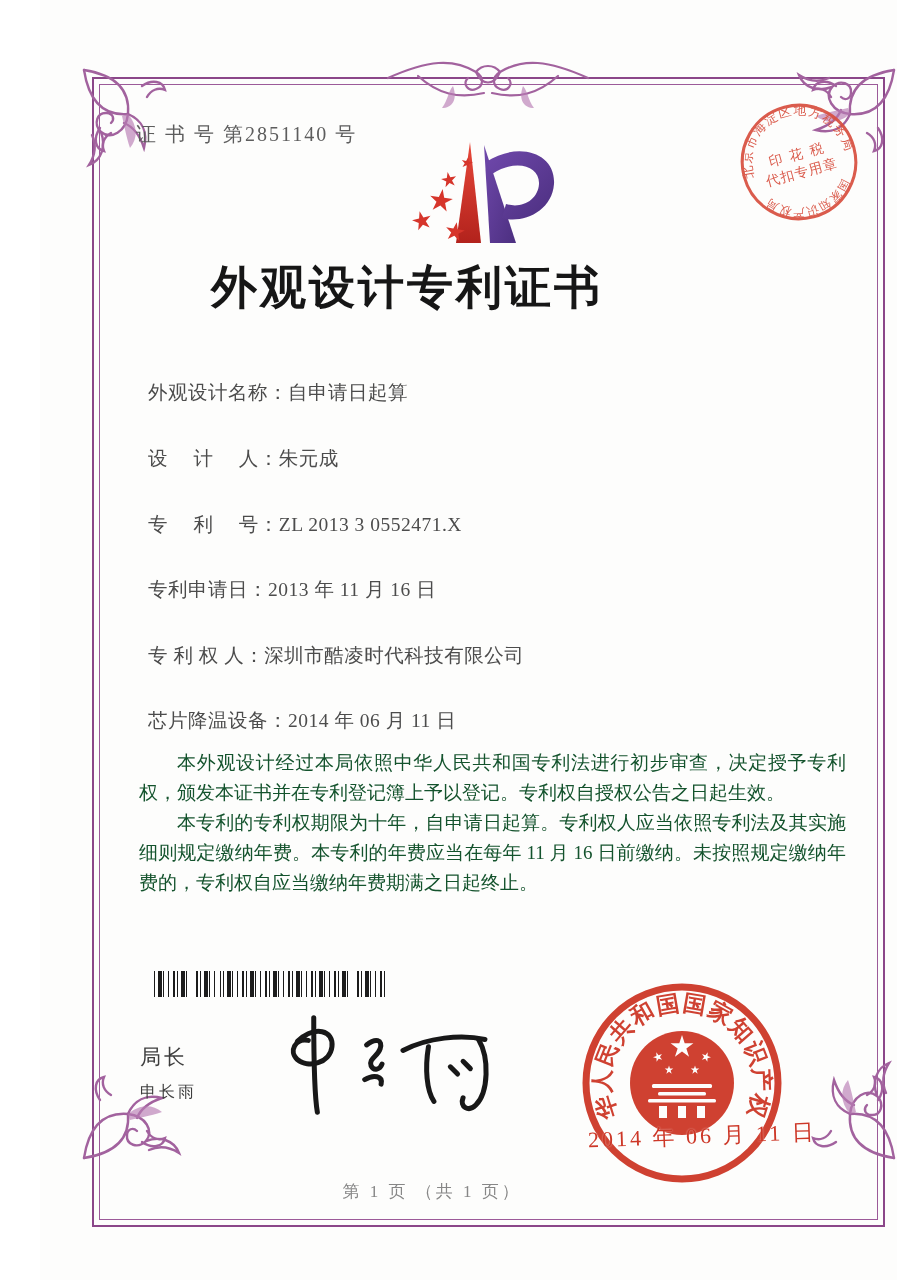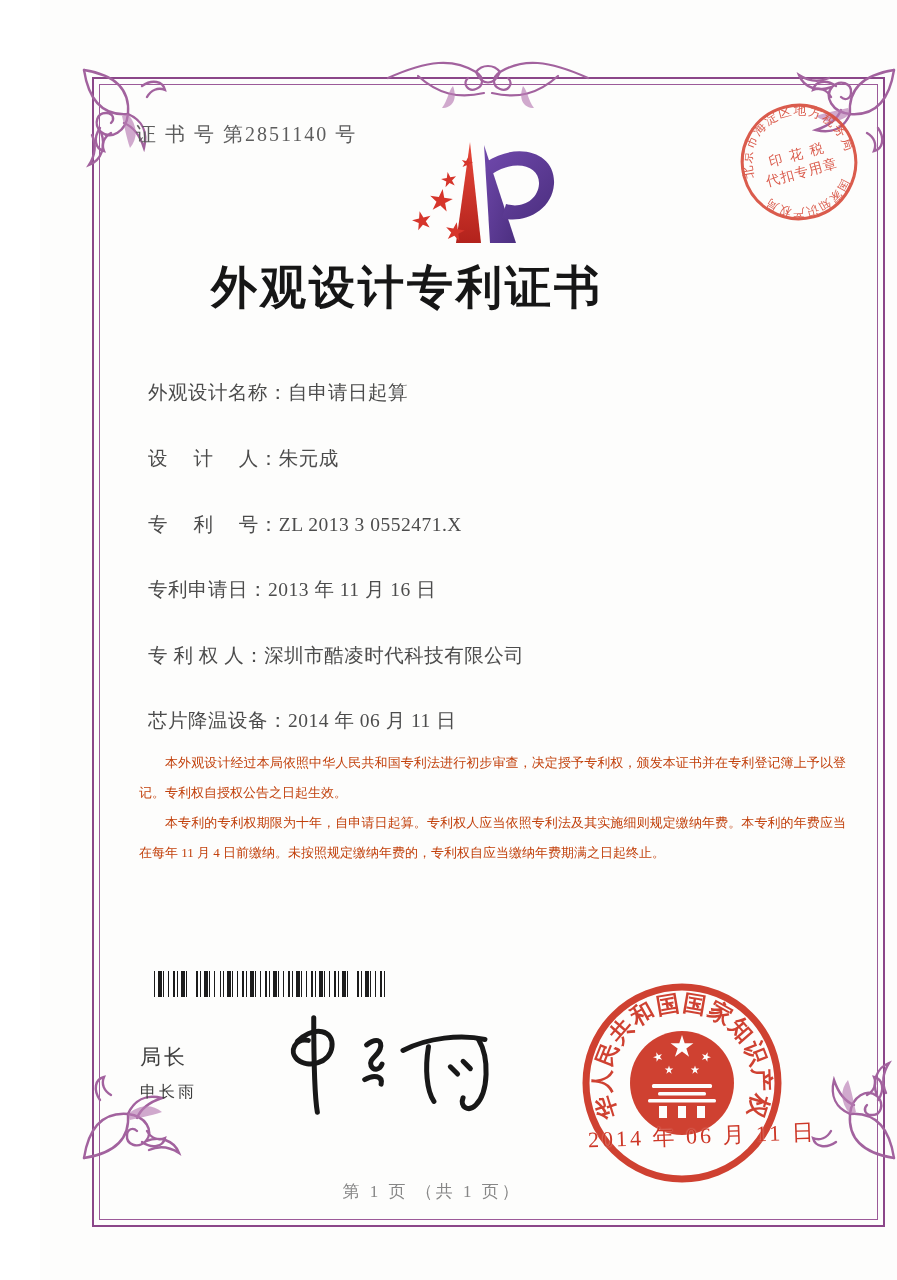--- a/index.html
+++ b/index.html
@@ -35,22 +35,22 @@
                color:#cd3727; letter-spacing:3px; transform:rotate(-2deg);
                text-shadow:0 0 2px rgba(255,255,255,.6); white-space:nowrap; }
 
   
   .field { position:absolute; left:108px; font-size:19.5px; color:#4c4c4c;
            letter-spacing:.5px; white-space:nowrap; }
   .f0 { top:379px; } .f1 { top:445px; } .f2 { top:511px; }
   .f3 { top:576px; } .f4 { top:642px; } .f5 { top:707px; }
 
   
-  .body-text { position:absolute; left:99px; top:748px; width:707px; font-size:13px;
-               line-height:30px; color:#c2410c; text-align:justify; }
+  .body-text { position:absolute; left:99px; top:748px; width:707px; font-size:19px;
+               line-height:30px; color:#14532d; text-align:justify; }
   .body-text p { text-indent:2em; margin:0; }
 
   
   .barcode { position:absolute; left:110px; top:971px; width:236px; height:26px;
     background:
       repeating-linear-gradient(90deg,#fff 0 3px,transparent 3px 41px,#fff 41px 43px,transparent 43px 67px),
       repeating-linear-gradient(90deg,#1d1d1d 0 2px,#fff 2px 4px,#1d1d1d 4px 5px,#fff 5px 8px,
         #1d1d1d 8px 12px,#fff 12px 13px,#1d1d1d 13px 14px,#fff 14px 18px,#1d1d1d 18px 19px,#fff 19px 23px);
   }
 
@@ -173,21 +173,21 @@
 
   <div class="field f0"><span>外观设计名称：</span><span>自申请日起算</span></div>
   <div class="field f1"><span>设　 计　 人：</span><span>朱元成</span></div>
   <div class="field f2"><span>专　 利　 号：</span><span>ZL 2013 3 0552471.X</span></div>
   <div class="field f3"><span>专利申请日：</span><span>2013 年 11 月 16 日</span></div>
   <div class="field f4"><span>专 利 权 人：</span><span>深圳市酷凌时代科技有限公司</span></div>
   <div class="field f5"><span>芯片降温设备：</span><span>2014 年 06 月 11 日</span></div>
 
   <div class="body-text">
     <p>本外观设计经过本局依照中华人民共和国专利法进行初步审查，决定授予专利权，颁发本证书并在专利登记簿上予以登记。专利权自授权公告之日起生效。</p>
-    <p>本专利的专利权期限为十年，自申请日起算。专利权人应当依照专利法及其实施细则规定缴纳年费。本专利的年费应当在每年 11 月 4 日前缴纳。未按照规定缴纳年费的，专利权自应当缴纳年费期满之日起终止。</p>
+    <p>本专利的专利权期限为十年，自申请日起算。专利权人应当依照专利法及其实施细则规定缴纳年费。本专利的年费应当在每年 11 月 16 日前缴纳。未按照规定缴纳年费的，专利权自应当缴纳年费期满之日起终止。</p>
   </div>
 
   <div class="barcode"></div>
 
   <div class="sig-title">局长</div>
   <div class="sig-name">申长雨</div>
   <div class="signature">
     <svg viewBox="0 0 280 115" fill="none" stroke="#181818" stroke-width="5.5" stroke-linecap="round">
       <path d="M52,30 C72,12 92,18 90,36 C88,54 64,60 52,50 C42,41 50,26 64,29"></path>
       <path d="M70,4 C70,40 70,85 74,108"></path>

